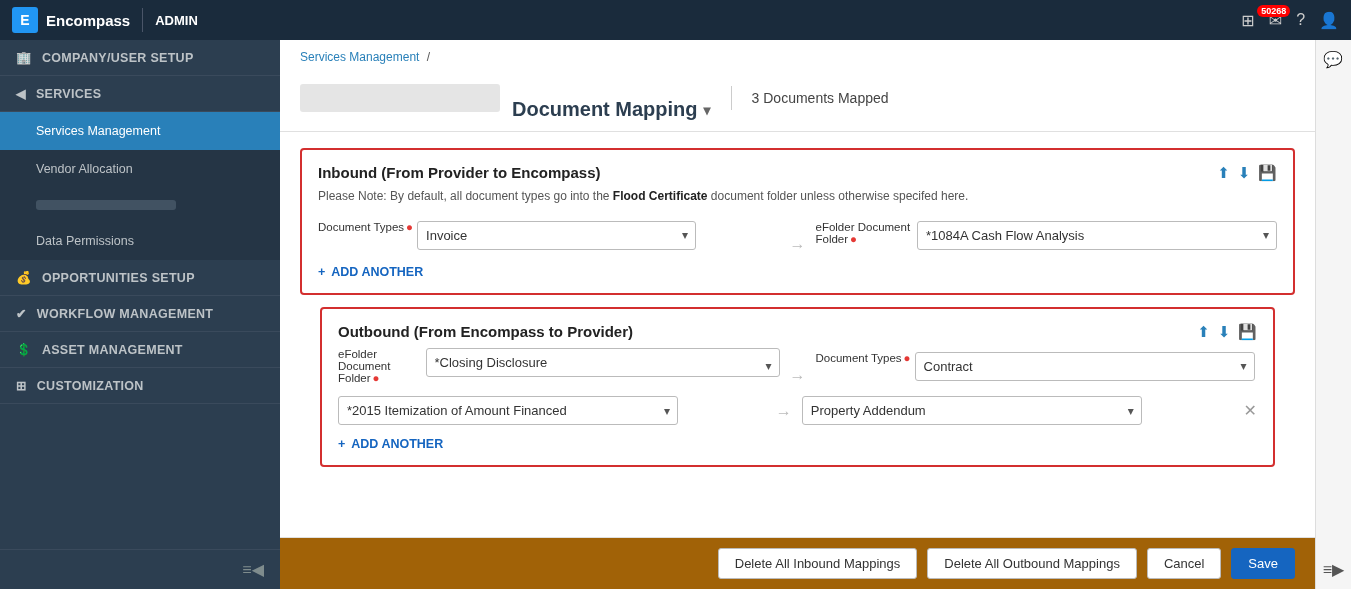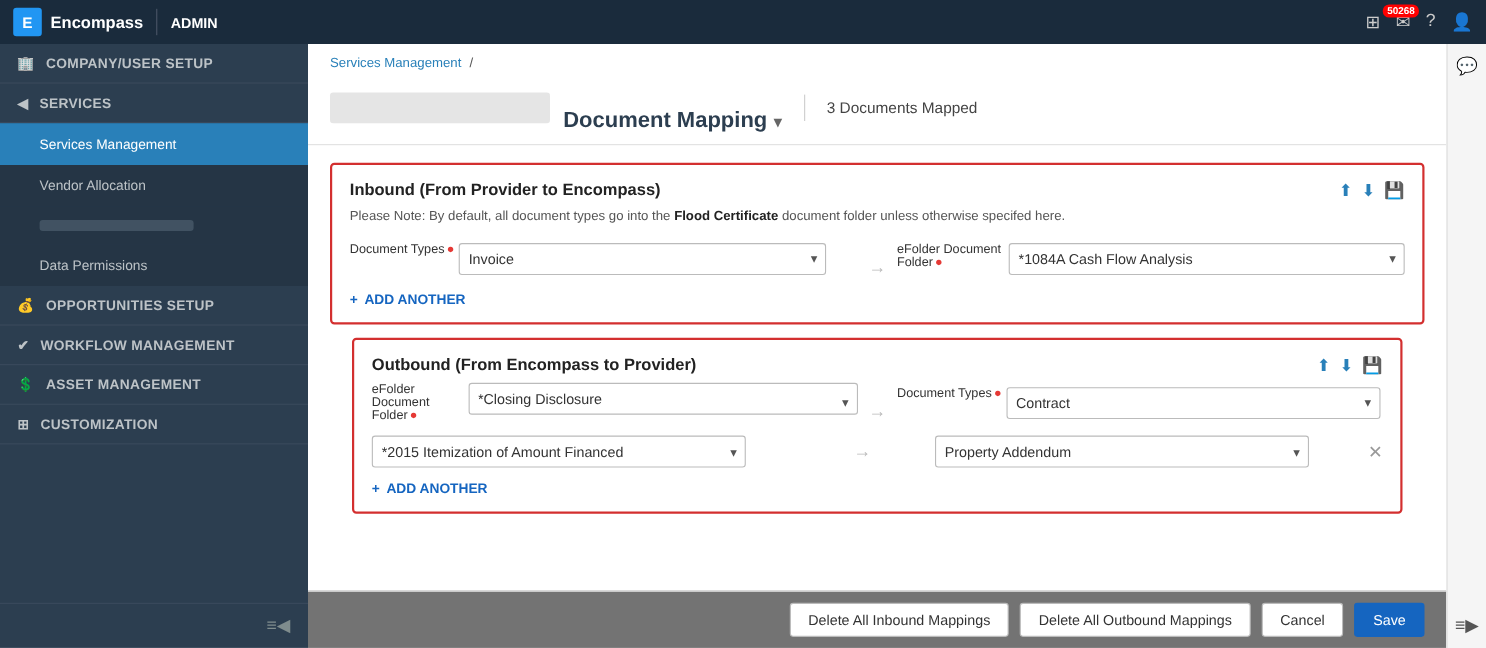--- a/index.html
+++ b/index.html
@@ -279,21 +279,21 @@
       padding: 14px 16px;
     }
 
     
     .footer {
       border-top: 1px solid #e0e0e0;
       padding: 10px 20px;
       display: flex;
       justify-content: flex-end;
       gap: 10px;
-      background: #737373;
+      background: #a16207;
       margin-top: auto;
     }
     .btn {
       padding: 7px 16px;
       border-radius: 3px;
       font-size: 13px;
       cursor: pointer;
       border: 1px solid #bbb;
       background: white;
       color: #333;
@@ -461,21 +461,21 @@
           <div class="section-note">
             <span>Please Note: By default, all document types go into the </span><strong>Flood Certificate</strong><span> document folder unless otherwise specifed here.</span>
           </div>
 
           <div class="form-row">
             <div class="form-group" style="flex:1;">
               <div class="form-label">
                 <span>Document Types</span><span class="required">●</span>
               </div>
               <div class="select-wrapper">
-                <select class="form-select" style="width:334px;">
+                <select class="form-select" style="width:279px;">
                   <option>Invoice</option>
                 </select>
               </div>
             </div>
             <div style="margin-top:18px;color:#bbb;font-size:16px;">→</div>
             <div class="form-group" style="flex:1;">
               <div class="form-label">
                 <span>eFolder Document Folder</span><span class="required">●</span>
               </div>
               <div class="select-wrapper">
@@ -533,21 +533,21 @@
           <div class="form-group" style="flex:1;">
             <div class="select-wrapper">
               <select class="form-select" style="width:340px;">
                 <option>*2015 Itemization of Amount Financed</option>
               </select>
             </div>
           </div>
           <div style="color:#bbb;font-size:16px;">→</div>
           <div class="form-group" style="flex:1;">
             <div class="select-wrapper">
-              <select class="form-select" style="width:340px;margin-left:48px;">
+              <select class="form-select" style="width:340px;">
                 <option>Property Addendum</option>
               </select>
             </div>
           </div>
           <span class="delete-row-btn">✕</span>
         </div>
 
         <div class="add-another">
           <span>+</span>
           <span>ADD ANOTHER</span>

